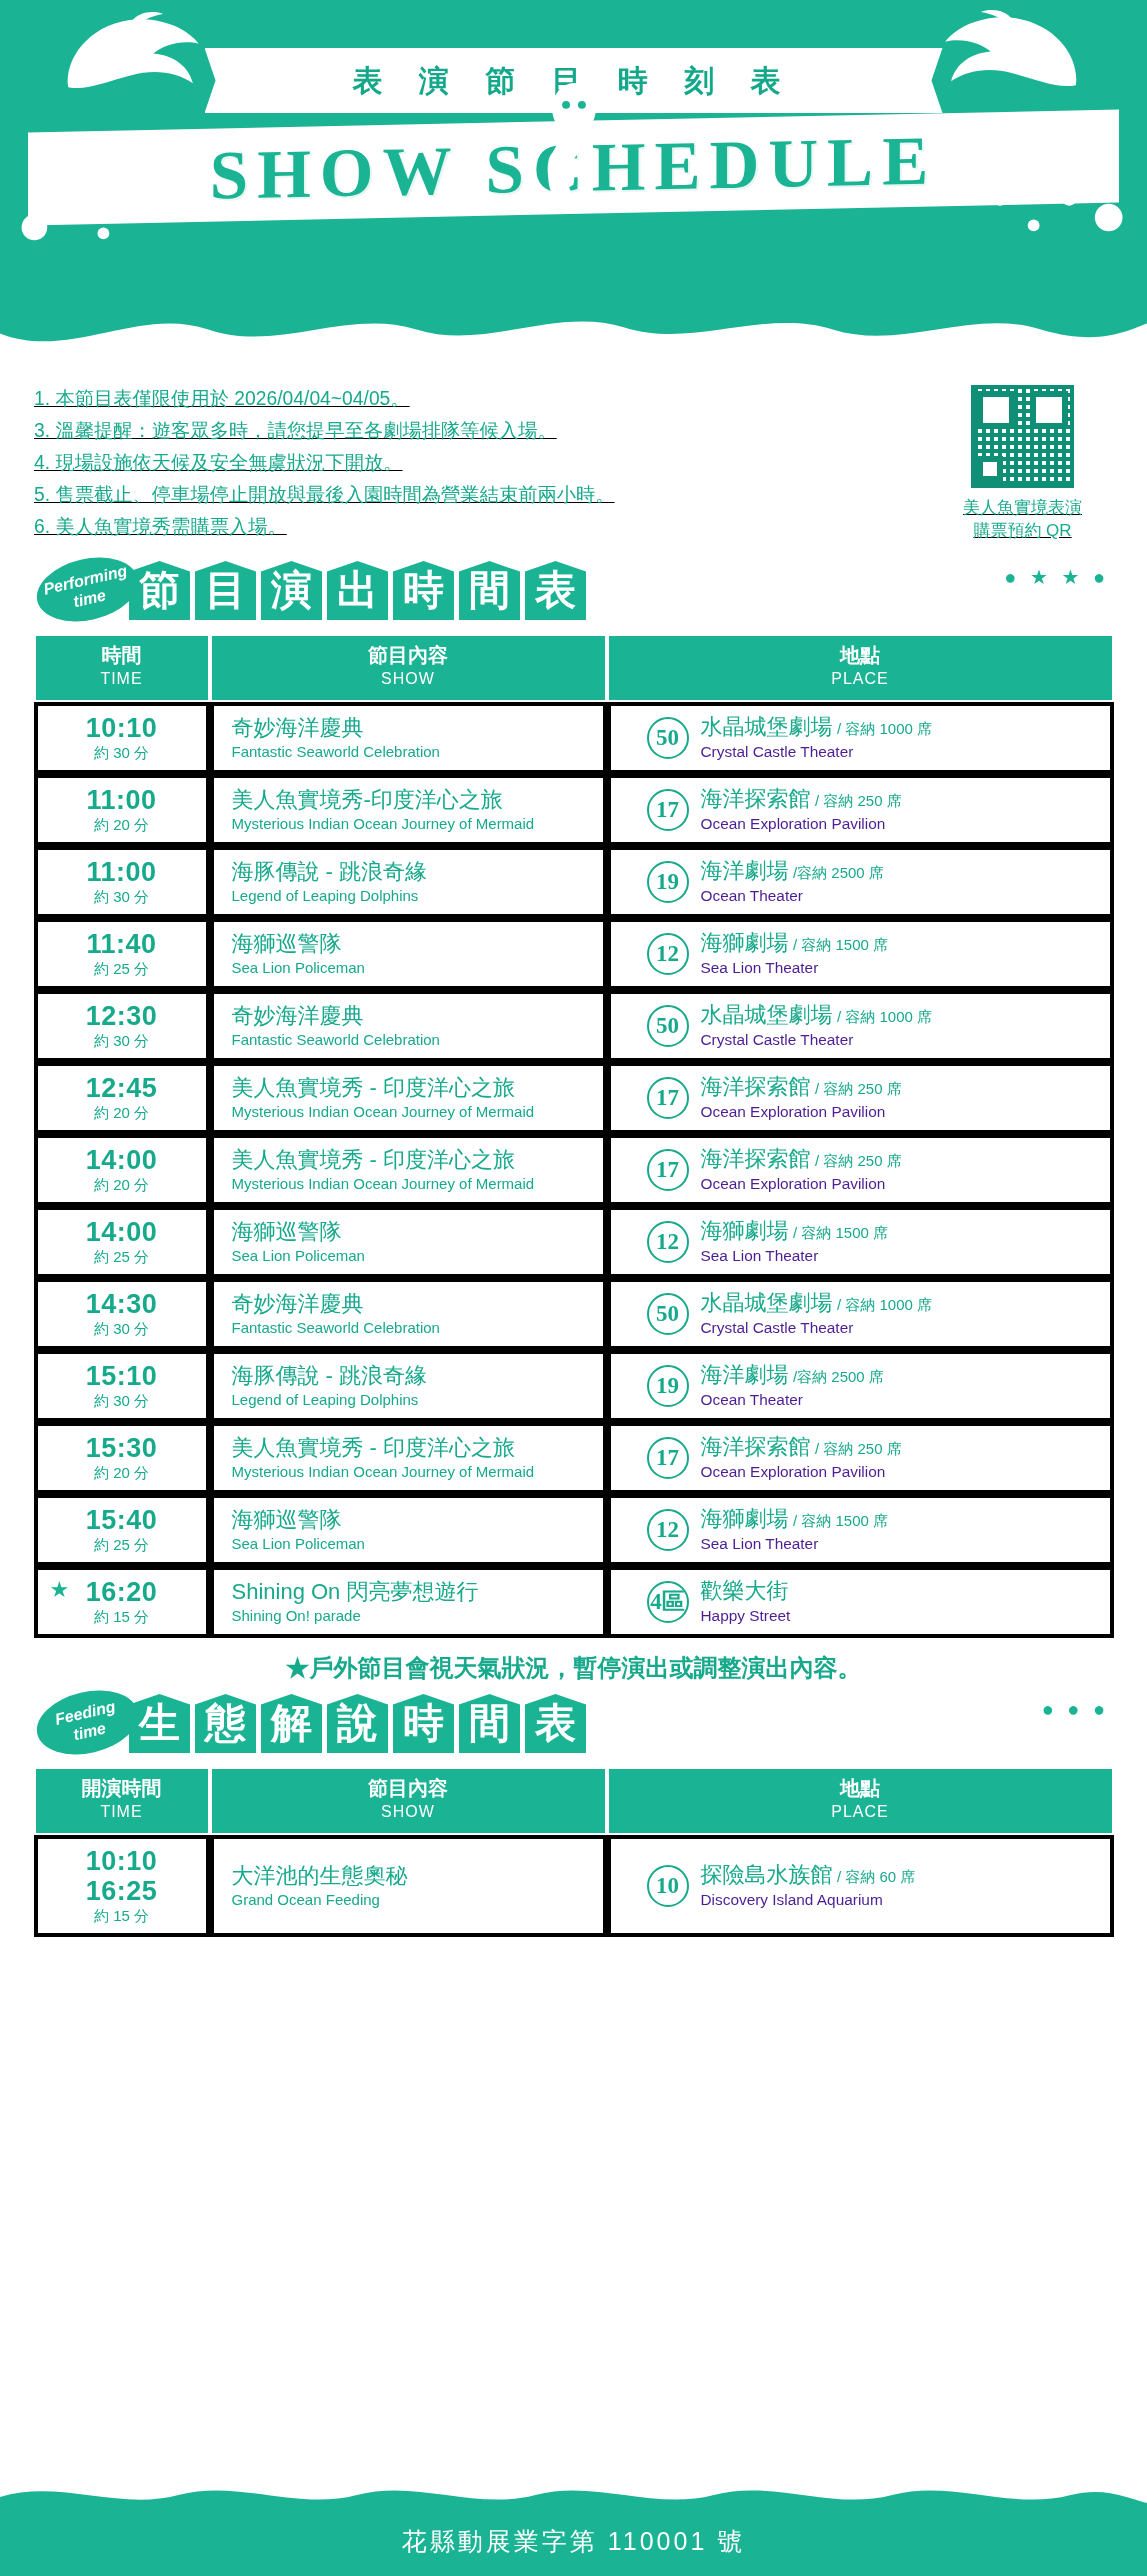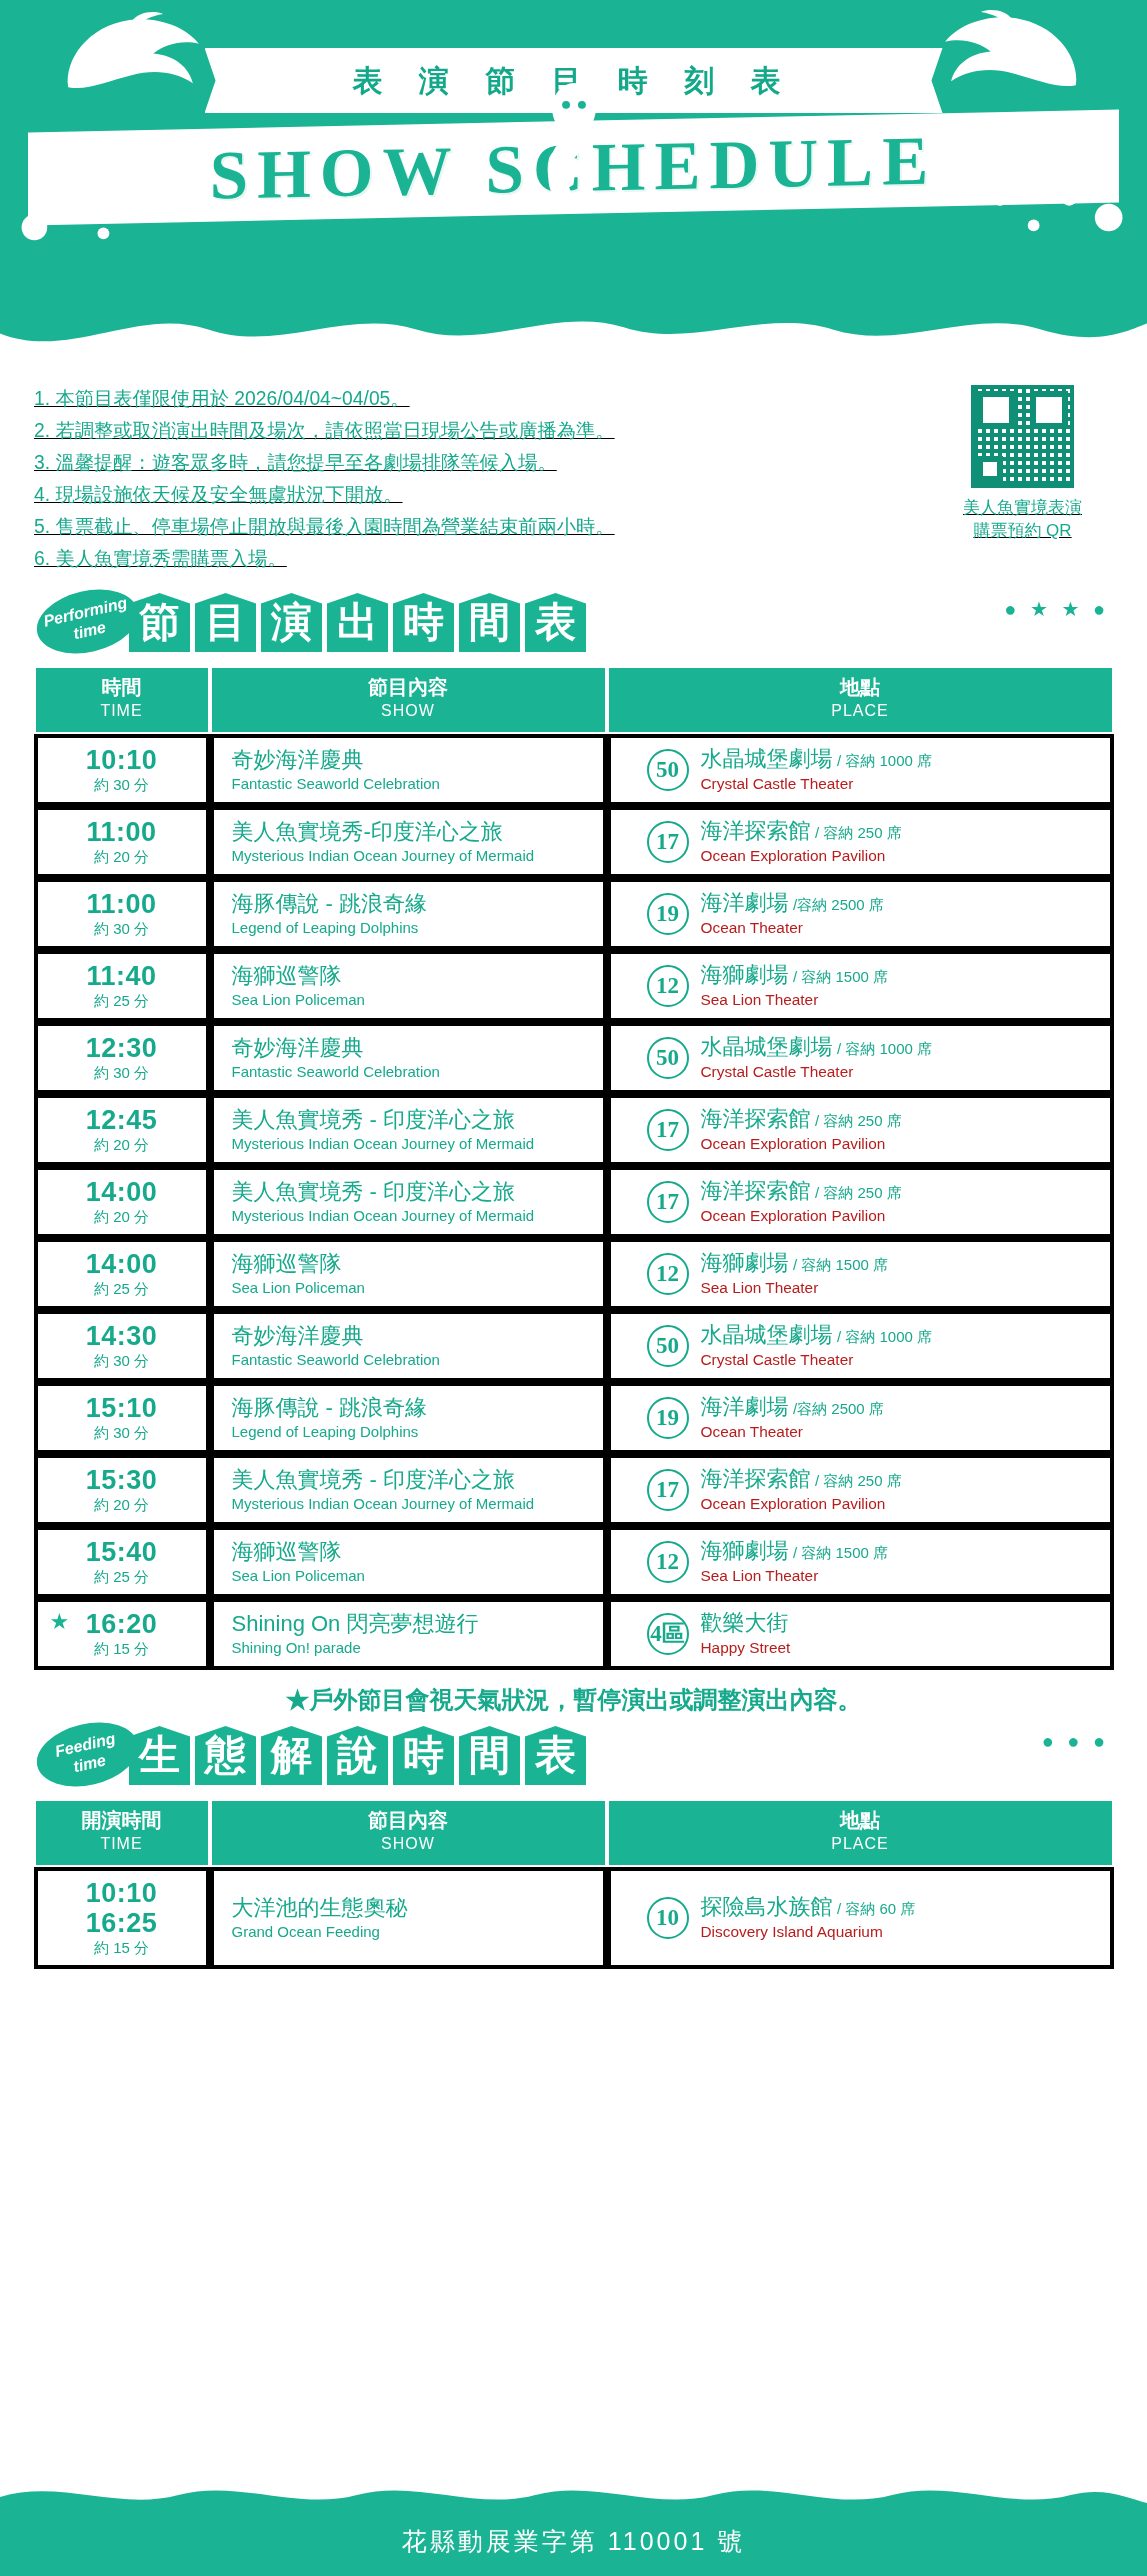--- a/index.html
+++ b/index.html
@@ -279,21 +279,21 @@
     color: #17a98c;
     font-size: 23px;
     font-weight: bold;
     text-align: center;
     line-height: 38px;
     font-family: Liberation Serif, serif;
   }
   .place-txt { line-height: 25px; }
   .p-zh { font-size: 22px; color: #17a98c; }
   .p-cap { font-size: 15px; color: #17a98c; }
-  .p-en { font-size: 15.4px; color: #b91c1c; line-height: 21px; }
+  .p-en { font-size: 15.4px; color: #4c1d95; line-height: 21px; }
   .star-mark {
     position: absolute;
     left: 12px;
     color: #1ab393;
     font-size: 22px;
   }
   .row-rel { position: relative; }
 
   .outdoor-note {
     text-align: center;
@@ -365,21 +365,20 @@
     </svg>
 
     <svg class="header-wave" viewBox="0 0 1157 60" preserveAspectRatio="none">
       <path d="M0 34 C70 62 140 6 210 30 C280 54 350 8 420 30 C490 52 560 6 630 28 C700 50 770 8 840 30 C910 52 980 8 1050 30 C1110 48 1140 30 1157 24 L1157 60 L0 60 Z" fill="#ffffff"></path>
     </svg>
   </div>
 
   <div class="notes-wrap">
     <ul class="notes">
       <li>1. 本節目表僅限使用於 2026/04/04~04/05。</li>
-      <li>2. 若調整或取消演出時間及場次，請依照當日現場公告或廣播為準。</li>
       <li>3. 溫馨提醒：遊客眾多時，請您提早至各劇場排隊等候入場。</li>
       <li>4. 現場設施依天候及安全無虞狀況下開放。</li>
       <li>5. 售票截止、停車場停止開放與最後入園時間為營業結束前兩小時。</li>
       <li>6. 美人魚實境秀需購票入場。</li>
     </ul>
     <div class="qr-block">
       <div class="qr-img">
           <span class="qr-eye3"></span>
         </div>
       <div class="qr-caption">

